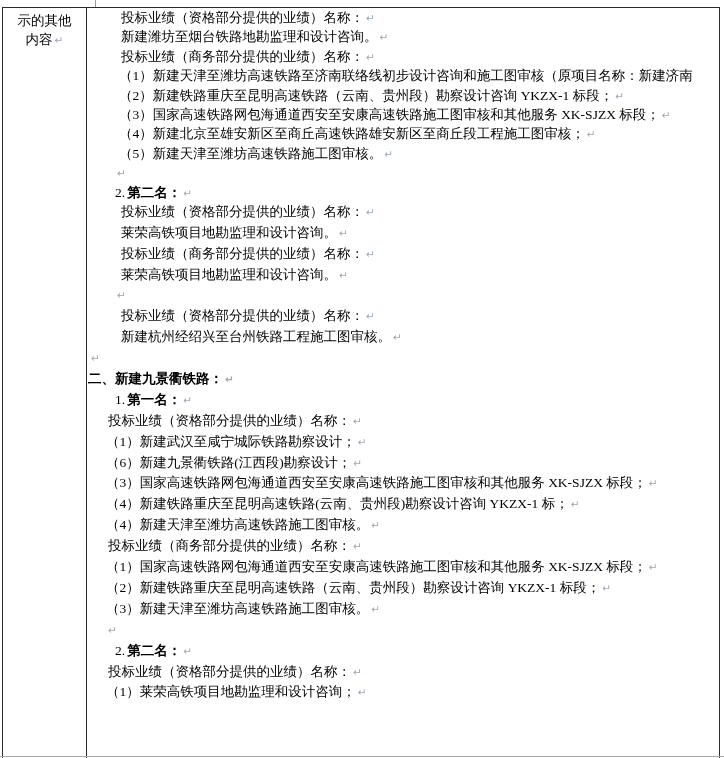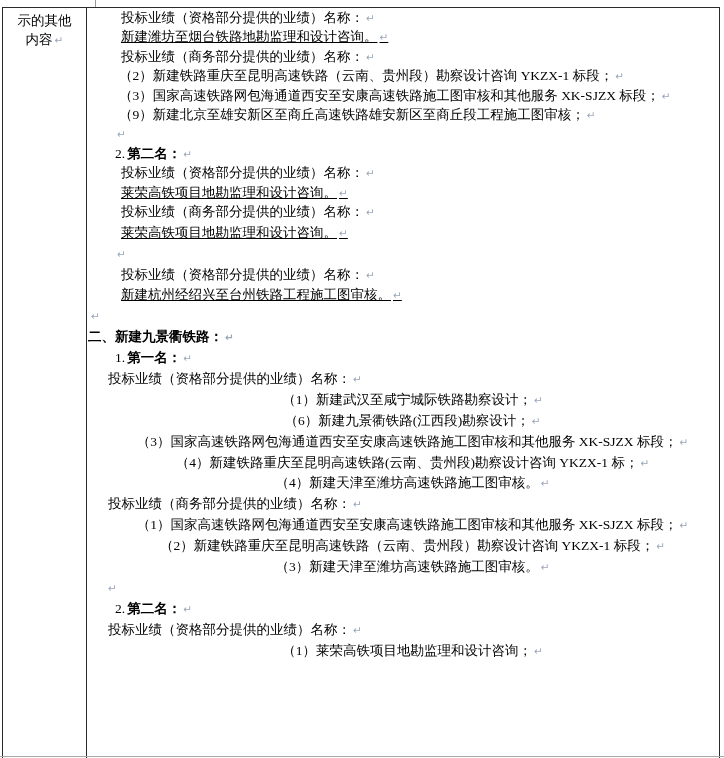--- a/index.html
+++ b/index.html
@@ -26,23 +26,23 @@
   .cell-content{
     position:absolute;left:87px;top:8px;width:632px;
     font-size:13.5px;
   }
   .line{white-space:nowrap;height:20.9px;line-height:20.9px;}
   .line:nth-child(-n+10){height:19.4px;line-height:19.4px;}
   
   .header{font-weight:normal;}
   .header.l1{padding-left:34px;}
   .header.l2{padding-left:21px;}
-  .body-t.l1{padding-left:34px;text-decoration:underline;}
+  .body-t.l1{padding-left:34px;}
   .item.l1{padding-left:32px;}
-  .item.l2{padding-left:19px;text-align:center;}
+  .item.l2{padding-left:19px;}
   .numbered{padding-left:28px;}
   .numbered .ntext{font-weight:bold;}
   .numbered .pre{font-weight:normal;margin-right:2px;}
   .blank.l1{padding-left:28px;}
   .blank.l2{padding-left:19px;}
   .blank.l0{padding-left:2px;}
   .section{font-weight:bold;padding-left:1px;}
   .continuation{padding-left:0;}
   
   .pm{
@@ -64,23 +64,25 @@
 
   <div class="cell-label">
     <div>示的其他</div>
     <div><span>内容</span><span class="pm">↵</span></div>
   </div>
 
   <div class="cell-content" id="content-cell">
       <div class="line header l1"><span>投标业绩（资格部分提供的业绩）名称：</span><span class="pm">↵</span></div>
       <div class="line body-t l1"><span>新建潍坊至烟台铁路地勘监理和设计咨询。</span><span class="pm">↵</span></div>
       <div class="line header l1"><span>投标业绩（商务部分提供的业绩）名称：</span><span class="pm">↵</span></div>
+      <div class="line item l1"><span>（1）新建天津至潍坊高速铁路至济南联络线初步设计咨询和施工图审核（原项目名称：新建济南</span></div>
       <div class="line item l1"><span>（2）新建铁路重庆至昆明高速铁路（云南、贵州段）勘察设计咨询 YKZX-1 标段；</span><span class="pm">↵</span></div>
       <div class="line item l1"><span>（3）国家高速铁路网包海通道西安至安康高速铁路施工图审核和其他服务 XK-SJZX 标段；</span><span class="pm">↵</span></div>
-      <div class="line item l1"><span>（9）新建北京至雄安新区至商丘高速铁路雄安新区至商丘段工程施工图审核；</span><span class="pm">↵</span></div>
+      <div class="line item l1"><span>（4）新建北京至雄安新区至商丘高速铁路雄安新区至商丘段工程施工图审核；</span><span class="pm">↵</span></div>
+      <div class="line item l1"><span>（5）新建天津至潍坊高速铁路施工图审核。</span><span class="pm">↵</span></div>
       <div class="line blank l1"><span class="pm">↵</span></div>
       <div class="line numbered l1"><span class="pre">2.</span><span class="ntext">第二名：</span><span class="pm">↵</span></div>
       <div class="line header l1"><span>投标业绩（资格部分提供的业绩）名称：</span><span class="pm">↵</span></div>
       <div class="line body-t l1"><span>莱荣高铁项目地勘监理和设计咨询。</span><span class="pm">↵</span></div>
       <div class="line header l1"><span>投标业绩（商务部分提供的业绩）名称：</span><span class="pm">↵</span></div>
       <div class="line body-t l1"><span>莱荣高铁项目地勘监理和设计咨询。</span><span class="pm">↵</span></div>
       <div class="line blank l1"><span class="pm">↵</span></div>
       <div class="line header l1"><span>投标业绩（资格部分提供的业绩）名称：</span><span class="pm">↵</span></div>
       <div class="line body-t l1"><span>新建杭州经绍兴至台州铁路工程施工图审核。</span><span class="pm">↵</span></div>
       <div class="line blank l0"><span class="pm">↵</span></div>

